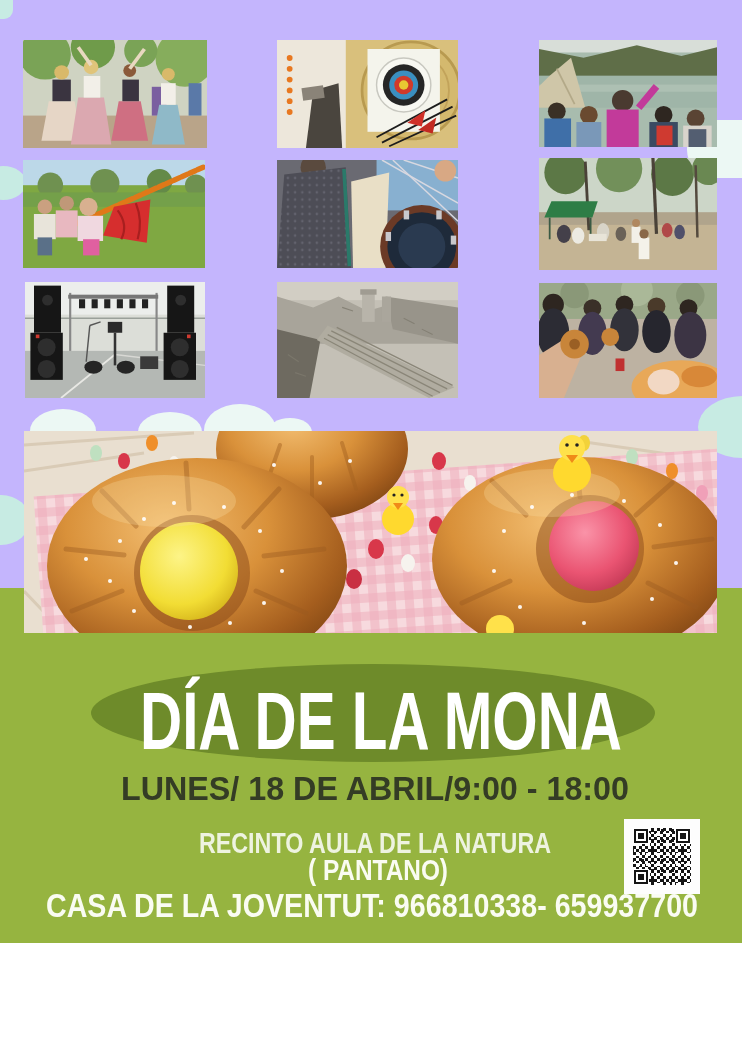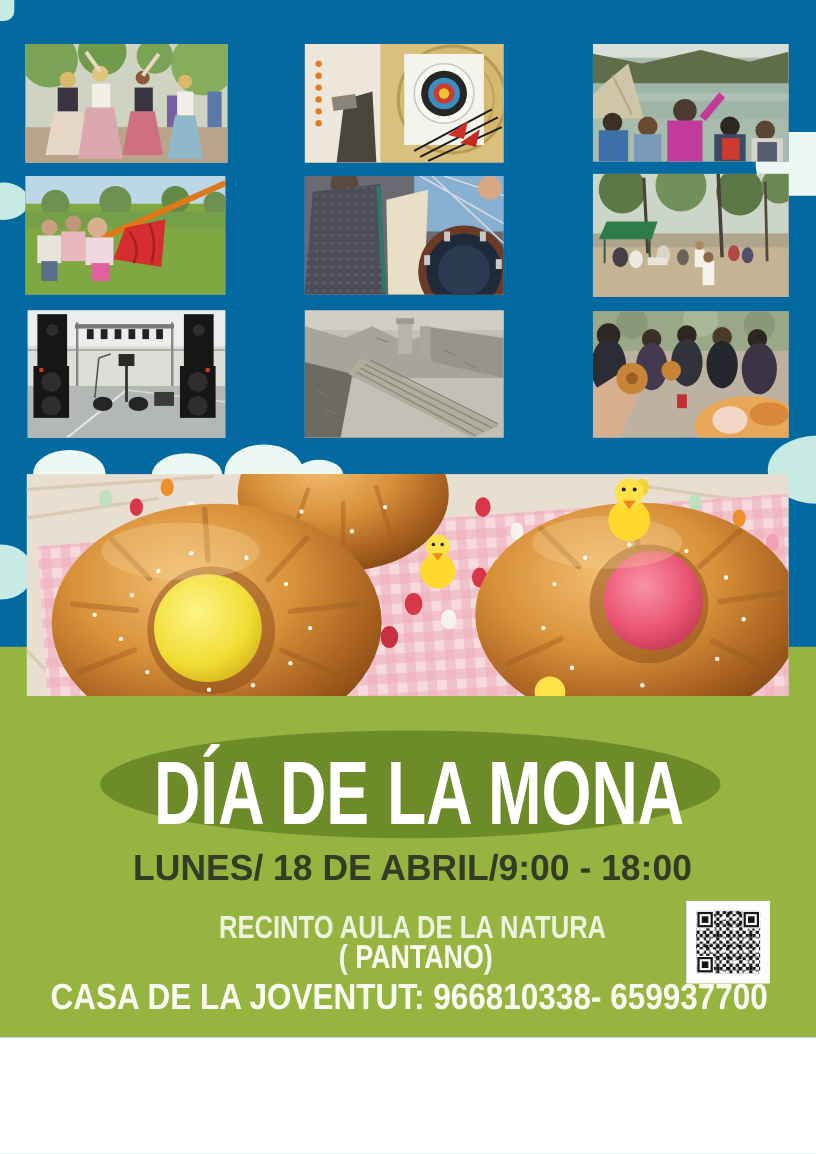--- a/index.html
+++ b/index.html
@@ -1,17 +1,17 @@
 <!DOCTYPE html>
 <html><head>
 <meta charset="utf-8">
 <style>
   html,body{margin:0;padding:0;background:#fff;}
   .poster{position:relative;width:742px;height:1049px;overflow:hidden;
-    background:#0369a1;font-family:"Liberation Sans",sans-serif;}
+    background:#c4b5fd;font-family:"Liberation Sans",sans-serif;}
   
   .cloud{position:absolute;border-radius:50%;}
   .cloud.pale{background:#c7ebe3;}
   .cloud.white{background:#ecf8f4;}
   .corner-patch{position:absolute;left:0;top:0;width:13px;height:19px;
     background:#c7ebe3;border-bottom-right-radius:9px;}
   
   .photo{position:absolute;overflow:hidden;background:#999;}
   .photo svg{display:block;width:100%;height:100%;}
   

